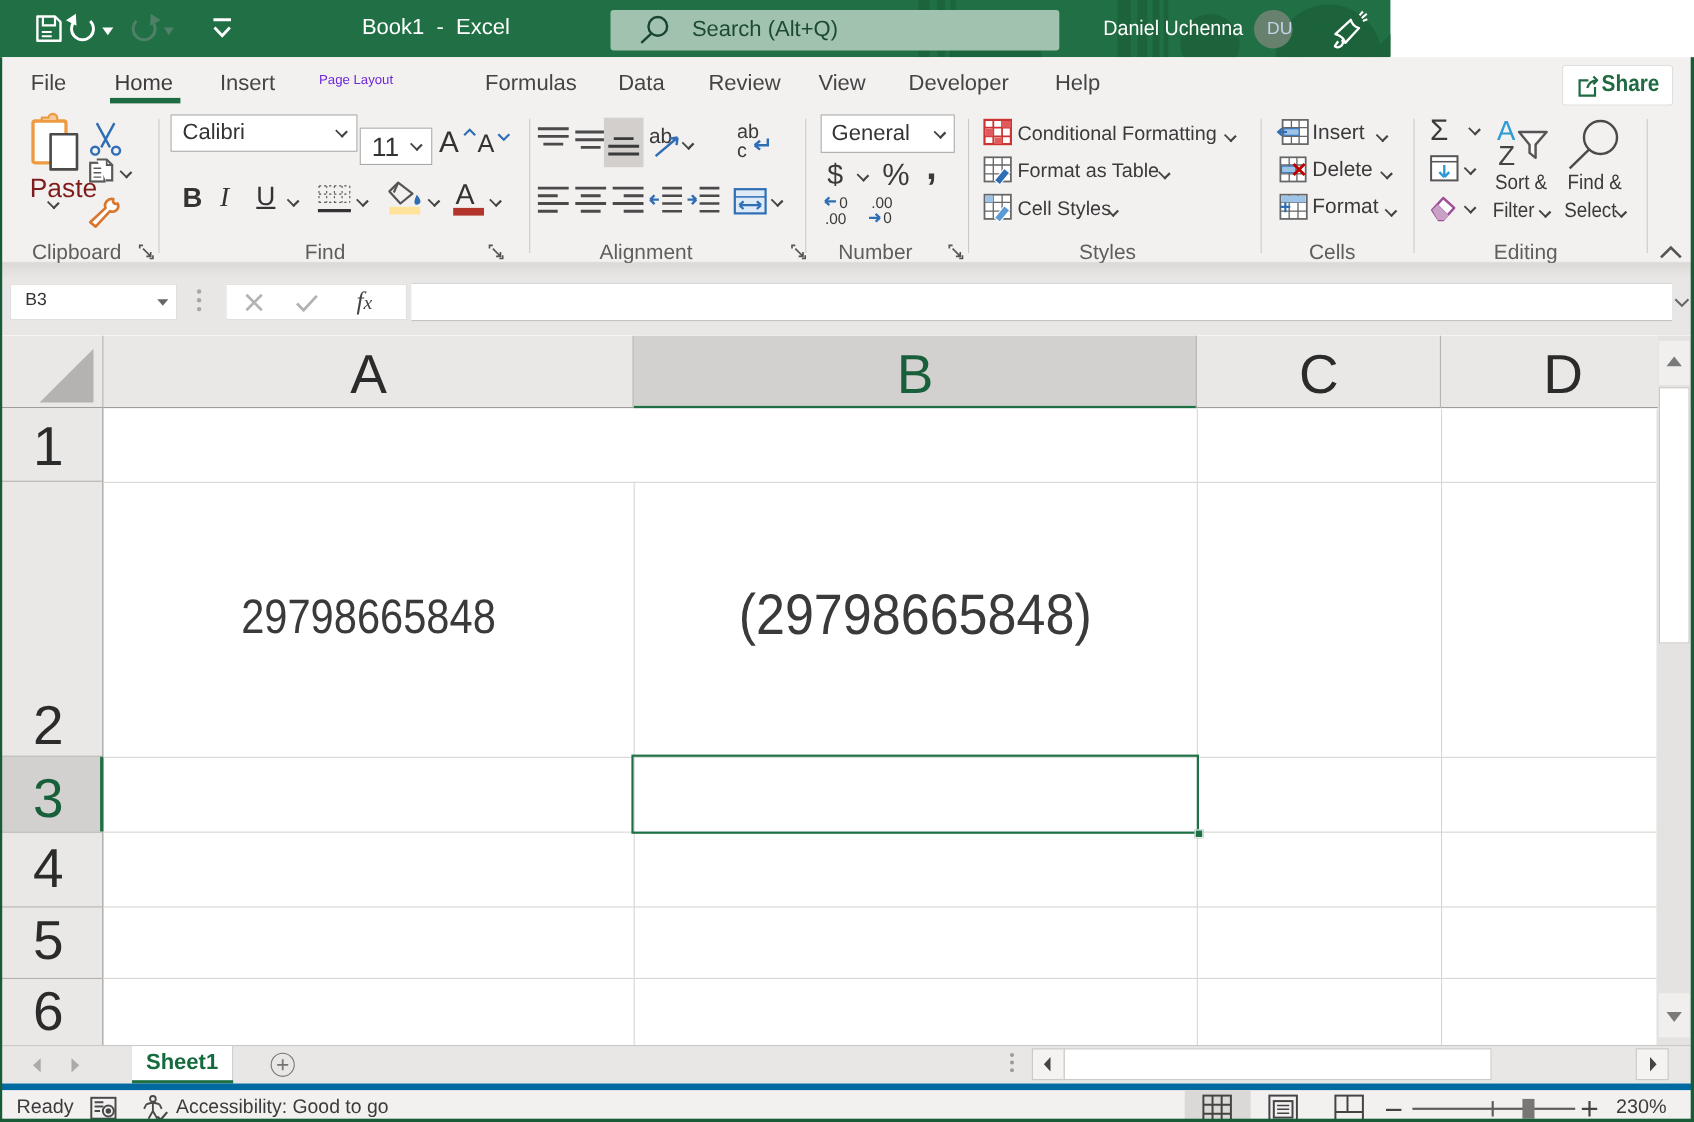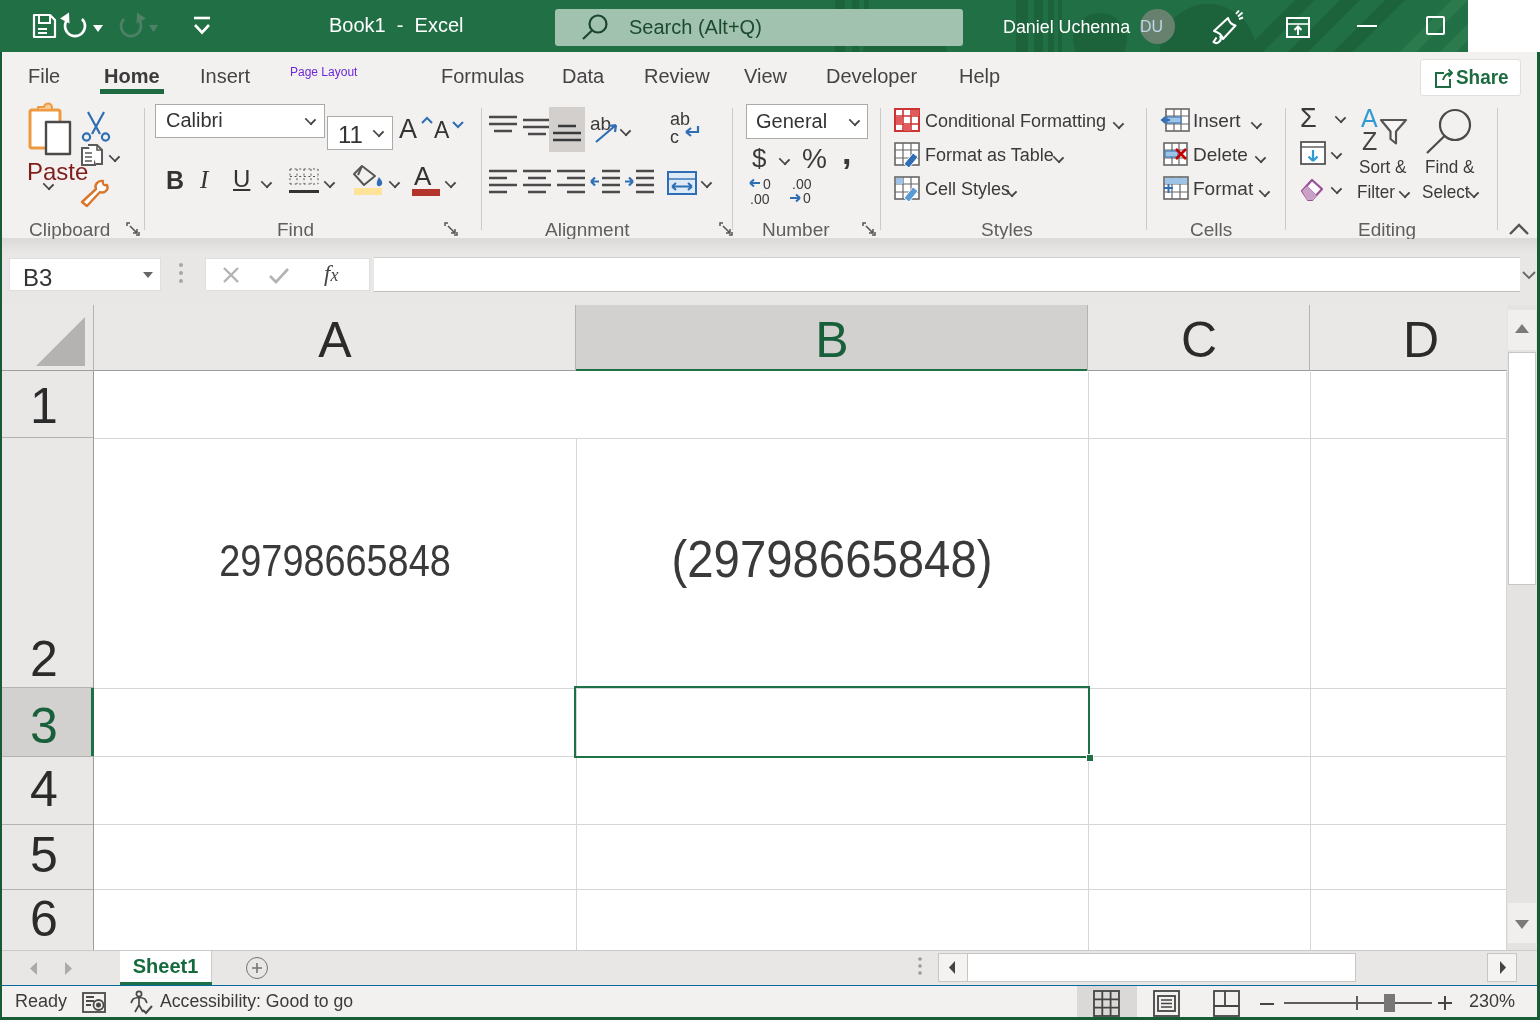--- a/index.html
+++ b/index.html
@@ -9,21 +9,21 @@
 svg{position:absolute;overflow:visible}
 .cv{position:absolute;width:8px;height:8px}
 .cv:after{content:"";position:absolute;left:0;top:0;width:7px;height:7px;border-right:2px solid #444;border-bottom:2px solid #444;transform:rotate(45deg) scale(1,0.82)}
 .sep{position:absolute;width:1px;background:#CCCAC8;top:8px;height:122px}
 .glab{position:absolute;font-size:19px;color:#605E5C;top:119px}
 .launch{position:absolute;width:14px;height:14px}
 </style>
 </head>
 <body>
 
-<div class="ab" style="left:0;top:0;width:1468px;height:52px;background:#216F45;overflow:hidden">
+<div class="ab" style="left:0;top:0;width:1264px;height:52px;background:#216F45;overflow:hidden">
   <svg width="1540" height="52" viewBox="0 0 1540 52">
     <g fill="none">
       <rect x="830" y="0" width="14" height="52" fill="#1B623C" opacity="0"></rect>
       <g fill="#1C643C">
         <rect x="835" y="0" width="10" height="52"></rect>
           <rect x="852" y="0" width="7" height="52"></rect>
           <rect x="864" y="0" width="5" height="52"></rect>
         <circle cx="905" cy="55" r="42"></circle>
       </g>
       <g fill="#1C633B">
@@ -68,21 +68,21 @@
   </svg>
   <div class="t" style="left:329px;top:14px;font-size:20px;color:#fff">Book1&nbsp; -&nbsp; Excel</div>
 
   <div class="ab" style="left:555px;top:9px;width:408px;height:37px;background:#A0C2AE;border-radius:3px"></div>
   <svg width="40" height="40" viewBox="0 0 40 40" style="left:582px;top:15px">
     <circle cx="16" cy="9" r="8.5" fill="none" stroke="#1A4530" stroke-width="2.2"></circle>
     <path d="M10 15.5 L1 24" stroke="#1A4530" stroke-width="2.2"></path>
   </svg>
   <div class="t" style="left:629px;top:16px;font-size:20px;color:#1C4A30">Search (Alt+Q)</div>
   <div class="t" style="left:1003px;top:16px;font-size:19px;color:#fff;transform:scaleX(0.94);transform-origin:0 50%">Daniel Uchenna</div>
-  <div class="ab" style="left:1140px;top:9px;width:35px;height:35px;border-radius:50%;background:#68816F;color:#BFD6E8;font-size:16px;text-align:left;line-height:35px">DU</div>
+  <div class="ab" style="left:1140px;top:9px;width:35px;height:35px;border-radius:50%;background:#68816F;color:#BFD6E8;font-size:16px;text-align:right;line-height:35px">DU</div>
 
   <svg width="44" height="44" viewBox="0 0 44 44" style="left:1206px;top:6px">
     <g fill="none" stroke="#fff" stroke-width="2.1" stroke-linejoin="round">
       <path d="M8 25 L22 12 c1 4 3.5 6.5 7.5 7.5 L17 33 c-1 -3.5 -4 -6.5 -9 -8 z"></path>
       <path d="M14 30 a4.5 4.5 0 0 1 -6.5 6 l3 -4.5"></path>
       <path d="M30 8 l3 -3.5 M33 13 l4 -1.5 M32 10.5 l4.5 -4" stroke-width="1.9"></path>
     </g>
   </svg>
 
   <svg width="40" height="40" viewBox="0 0 40 40" style="left:1278px;top:8px">
@@ -98,21 +98,21 @@
   <svg width="40" height="40" viewBox="0 0 40 40" style="left:1417px;top:8px">
     <rect x="10" y="9" width="17" height="17" fill="none" stroke="#fff" stroke-width="2" rx="1"></rect>
   </svg>
   <svg width="40" height="40" viewBox="0 0 40 40" style="left:1488px;top:8px">
     <path d="M9 8 L29 28 M29 8 L9 28" stroke="#fff" stroke-width="2"></path>
   </svg>
 </div>
 
 <div class="ab" style="left:0;top:52px;width:1540px;height:48px;background:#F3F1F0">
   <div class="t" style="left:28px;top:13px;font-size:20px;color:#444">File</div>
-  <div class="t" style="left:104px;top:13px;font-size:20px;color:#3b3b3b;font-weight:700">Home</div>
+  <div class="t" style="left:104px;top:13px;font-size:20px;color:#3b3b3b;font-weight:400">Home</div>
   <div class="ab" style="left:100px;top:37px;width:64px;height:5px;background:#1E6B41"></div>
   <div class="t" style="left:200px;top:13px;font-size:20px;color:#444">Insert</div>
   <div class="t" style="left:290px;top:13px;font-size:12px;color:#6d28d9">Page Layout</div>
   <div class="t" style="left:441px;top:13px;font-size:20px;color:#444">Formulas</div>
   <div class="t" style="left:562px;top:13px;font-size:20px;color:#444">Data</div>
   <div class="t" style="left:644px;top:13px;font-size:20px;color:#444">Review</div>
   <div class="t" style="left:744px;top:13px;font-size:20px;color:#444">View</div>
   <div class="t" style="left:826px;top:13px;font-size:20px;color:#444">Developer</div>
   <div class="t" style="left:959px;top:13px;font-size:20px;color:#444">Help</div>
   <div class="ab" style="left:1420px;top:7px;width:99px;height:35px;background:#fff;border:1px solid #E1DFDD;border-radius:3px"></div>
@@ -385,21 +385,21 @@
 <div class="cv" style="left:1469px;top:88px"></div>
 <div class="glab" style="left:1358px">Editing</div>
 <div class="sep" style="left:1497px"></div>
 <svg width="30" height="16" viewBox="0 0 30 16" style="left:1508px;top:122px">
   <path d="M2 12 l9 -9 l9 9" fill="none" stroke="#555" stroke-width="2.4"></path>
 </svg>
 </div>
 
 <div class="ab" style="left:0;top:239px;width:1540px;height:66px;background:linear-gradient(180deg,#DCDAD8 0,#E9E7E5 14px,#E9E7E5 100%)">
 <div class="ab" style="left:9px;top:19px;width:152px;height:33px;background:#fff;border:1px solid #E1DFDD;box-sizing:border-box">
-  <div class="t" style="left:13px;top:5px;font-size:24px;color:#333">B3</div>
+  <div class="t" style="left:13px;top:5px;font-size:16px;color:#333">B3</div>
   <svg width="12" height="8" viewBox="0 0 12 8" style="left:133px;top:13px">
         <path d="M0 0 l5 6 l5 -6 z" fill="#666"></path>
       </svg>
 </div>
 <svg width="8" height="30" viewBox="0 0 8 30" style="left:177px;top:21px">
   <g fill="#A9A7A5">
         <circle cx="4" cy="5" r="2"></circle>
         <circle cx="4" cy="13" r="2"></circle>
         <circle cx="4" cy="21" r="2"></circle>
       </g>
@@ -508,21 +508,21 @@
 <svg width="30" height="29" viewBox="0 0 30 29" style="left:938px;top:2px">
       <path d="M17 8 l-6 6.5 l6 6.5 z" fill="#444"></path>
     </svg>
 <div class="ab" style="left:967px;top:2px;width:389px;height:29px;background:#fff;border:1px solid #C8C6C4;box-sizing:border-box"></div>
 <div class="ab" style="left:1487px;top:2px;width:30px;height:29px;background:#F5F3F1;border:1px solid #C8C6C4;box-sizing:border-box"></div>
 <svg width="30" height="29" viewBox="0 0 30 29" style="left:1487px;top:2px">
       <path d="M13 8 l6 6.5 l-6 6.5 z" fill="#444"></path>
     </svg>
 </div>
 
-<div class="ab" style="left:0;top:985px;width:1540px;height:35px;background:#F3F1F0;border-top:1px solid #0369a1;box-sizing:border-box">
+<div class="ab" style="left:0;top:985px;width:1540px;height:35px;background:#F3F1F0;border-top:6px solid #0369a1;box-sizing:border-box">
 <div class="t" style="left:15px;top:5px;font-size:18px;color:#3b3b3b">Ready</div>
 <svg width="26" height="24" viewBox="0 0 26 24" style="left:82px;top:6px">
   <g fill="none" stroke="#4a4a4a" stroke-width="1.8">
     <rect x="1" y="1" width="22" height="19"></rect>
     <path d="M4 5 h8 M4 9 h8 M4 13 h5"></path>
     <circle cx="16.5" cy="13" r="5"></circle>
         <circle cx="16.5" cy="13" r="1.6" fill="#4a4a4a"></circle>
   </g>
 </svg>
 <svg width="28" height="26" viewBox="0 0 28 26" style="left:128px;top:4px">

